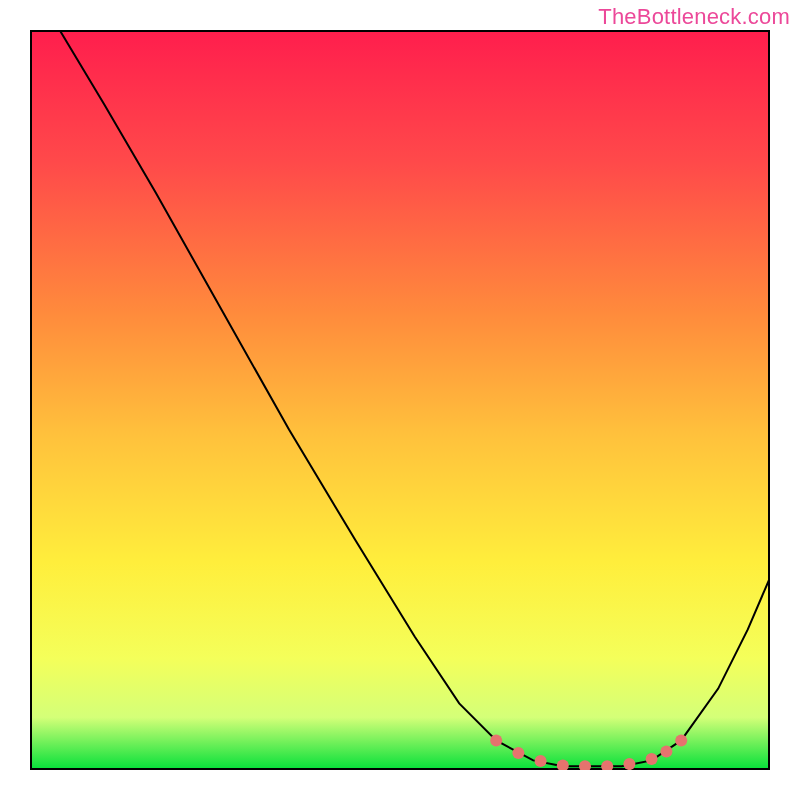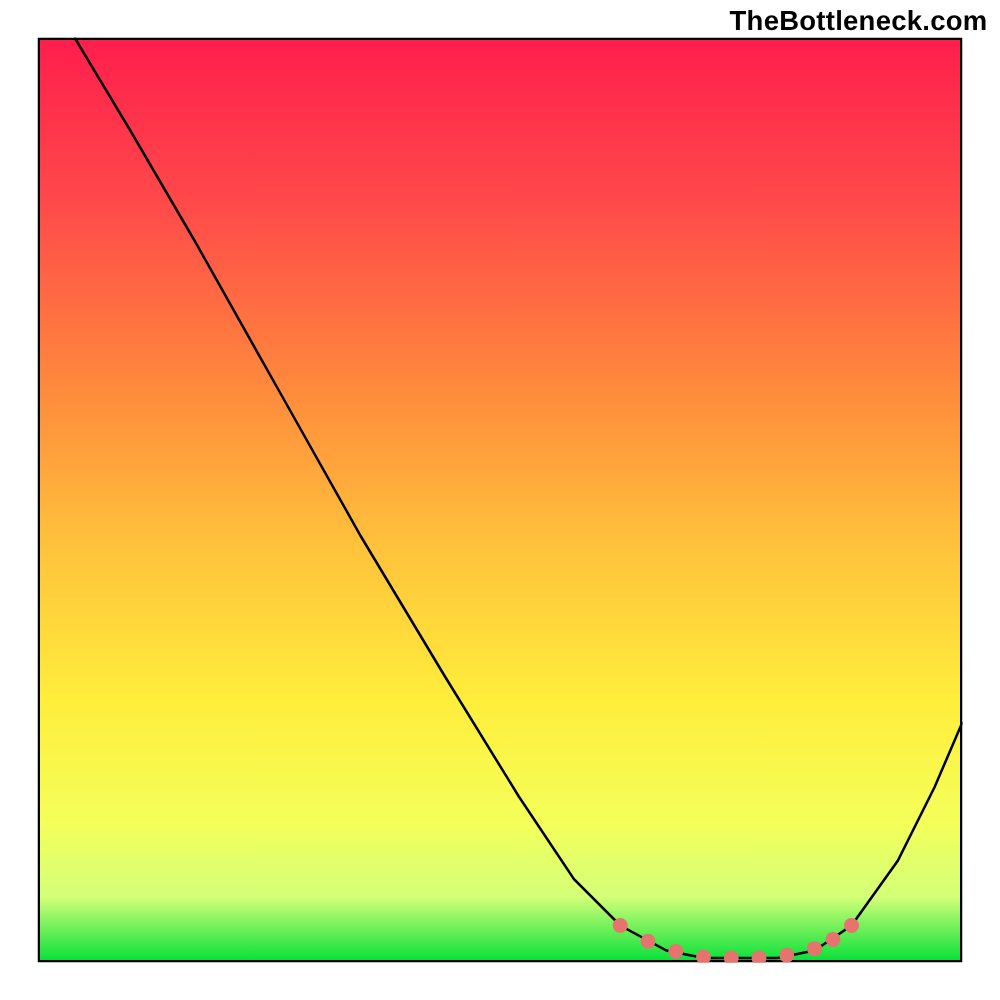--- a/index.html
+++ b/index.html
@@ -14,22 +14,22 @@
   .wrap {
     position: relative;
     width: 800px;
     height: 800px;
   }
   .watermark {
     position: absolute;
     top: 4px;
     right: 10px;
     font-size: 22px;
-    font-weight: 700;
-    color: #000000;
+    font-weight: 400;
+    color: #ec4899;
     letter-spacing: 0.2px;
     z-index: 5;
   }
   .plot {
     position: absolute;
     left: 30px;
     top: 30px;
     width: 740px;
     height: 740px;
   }

